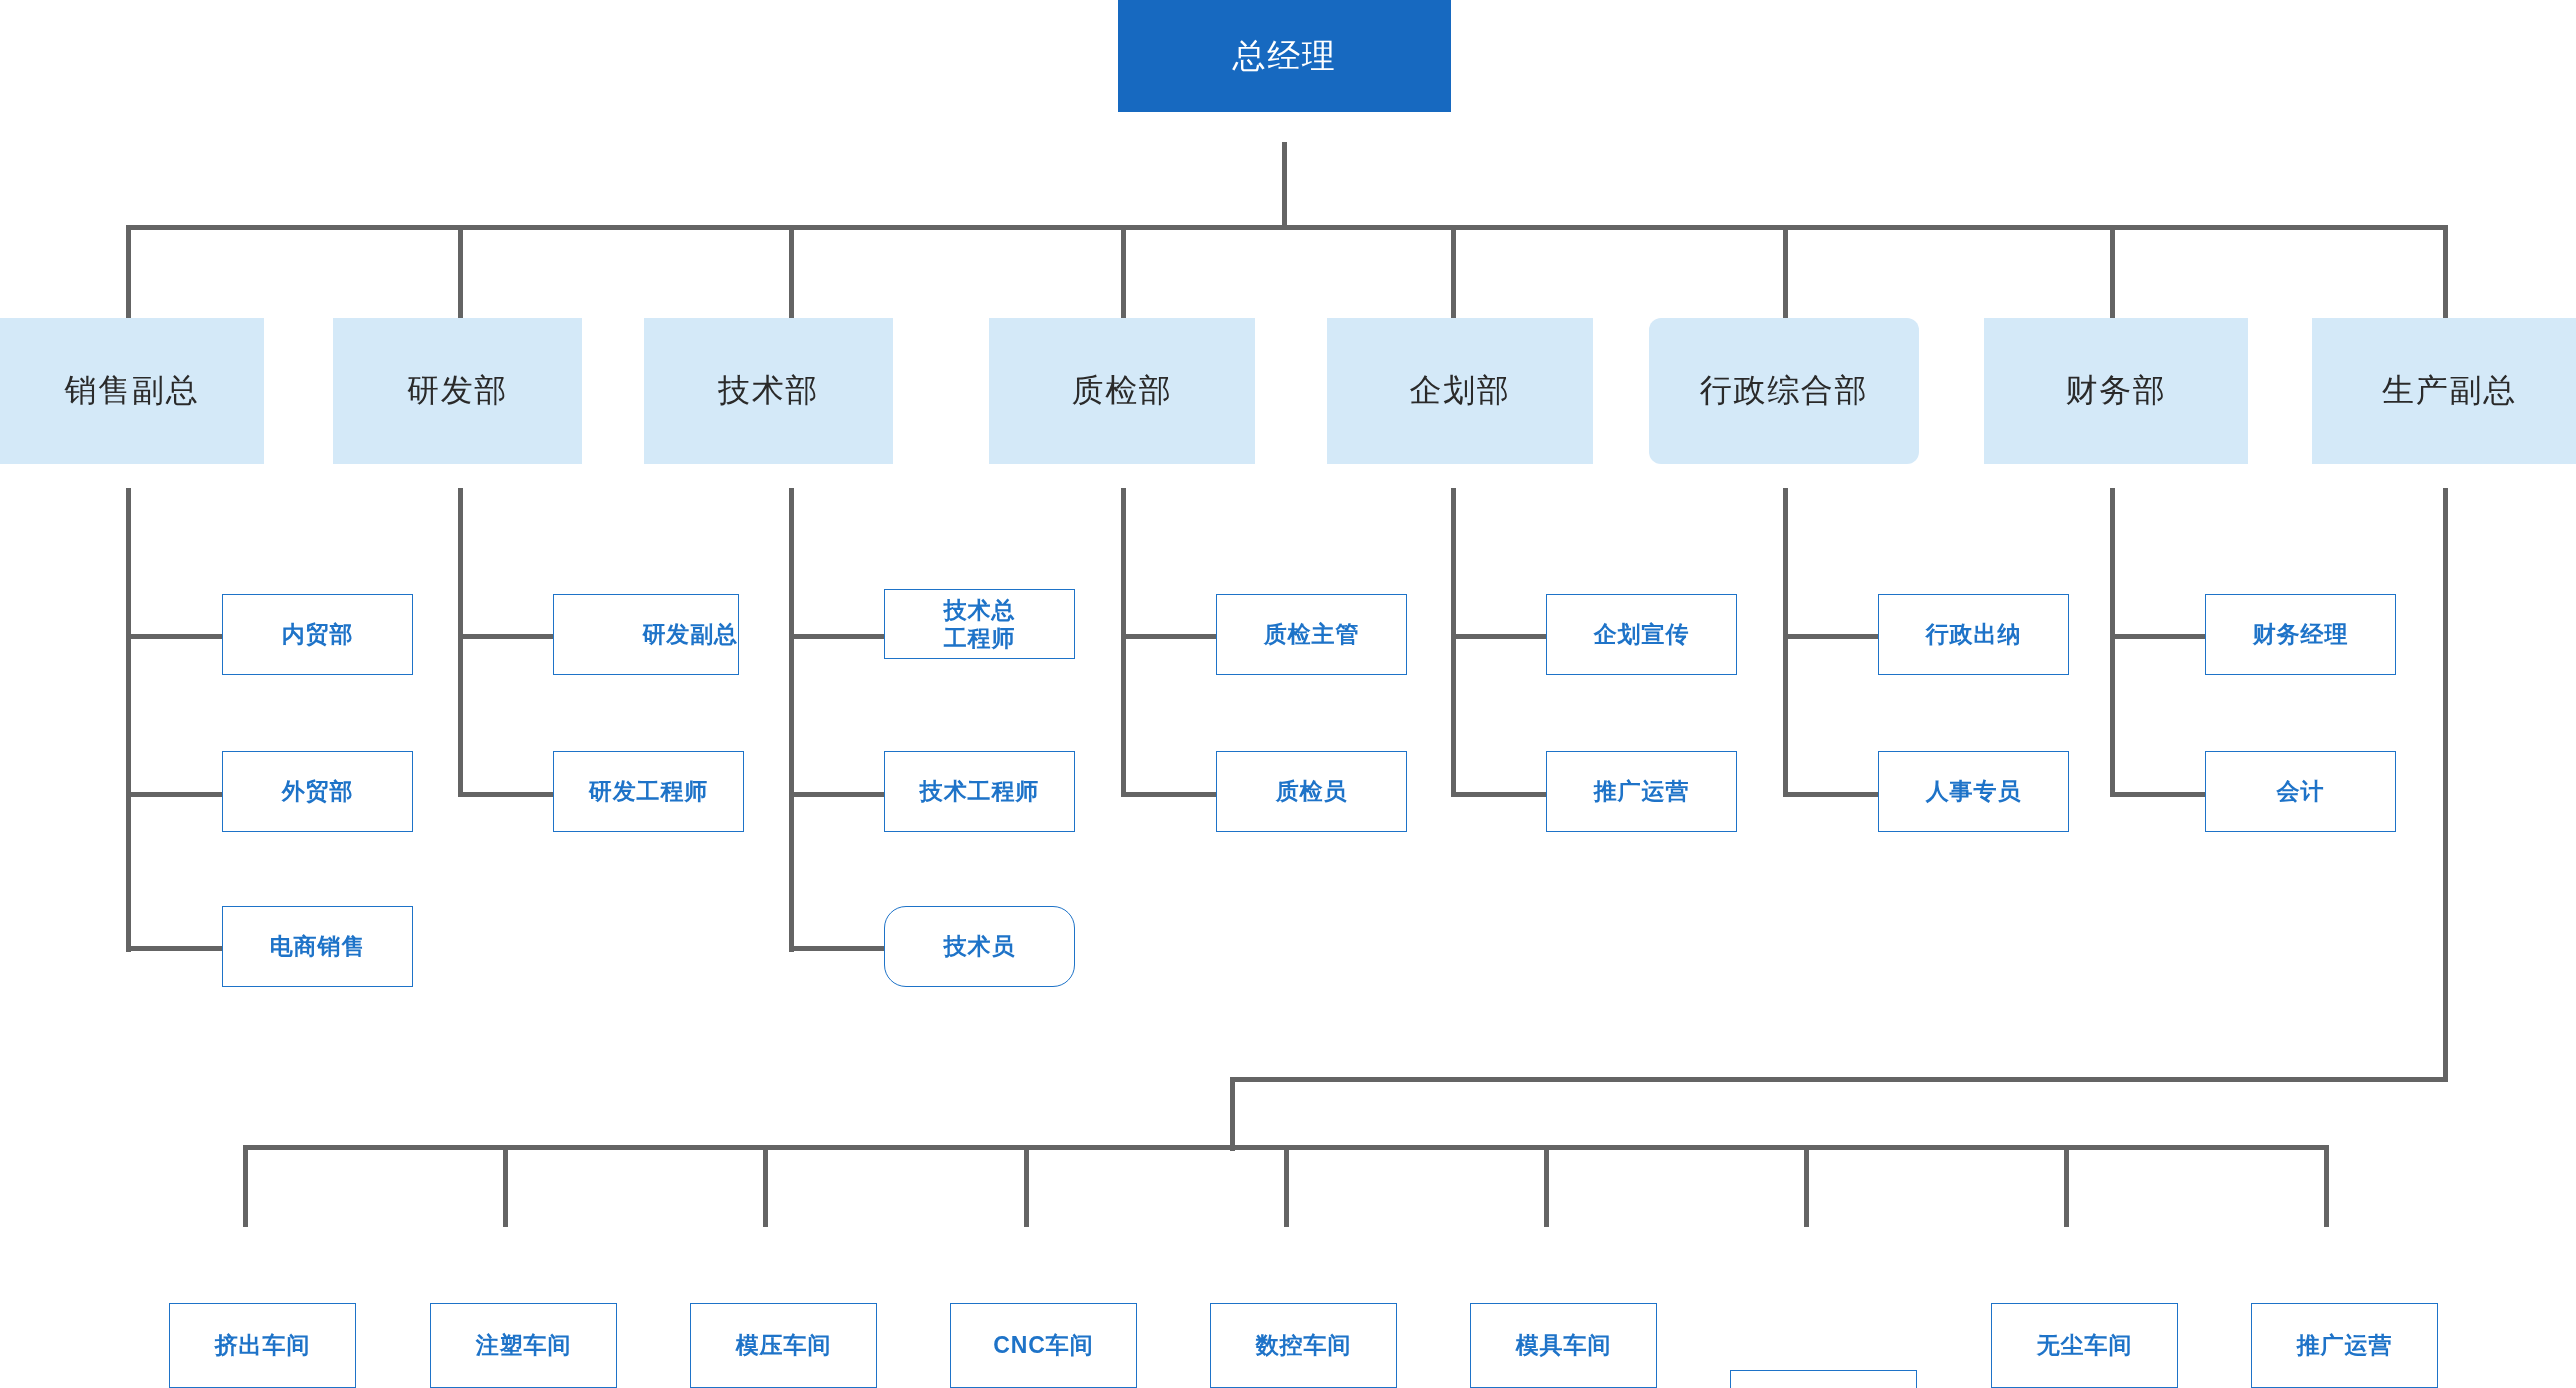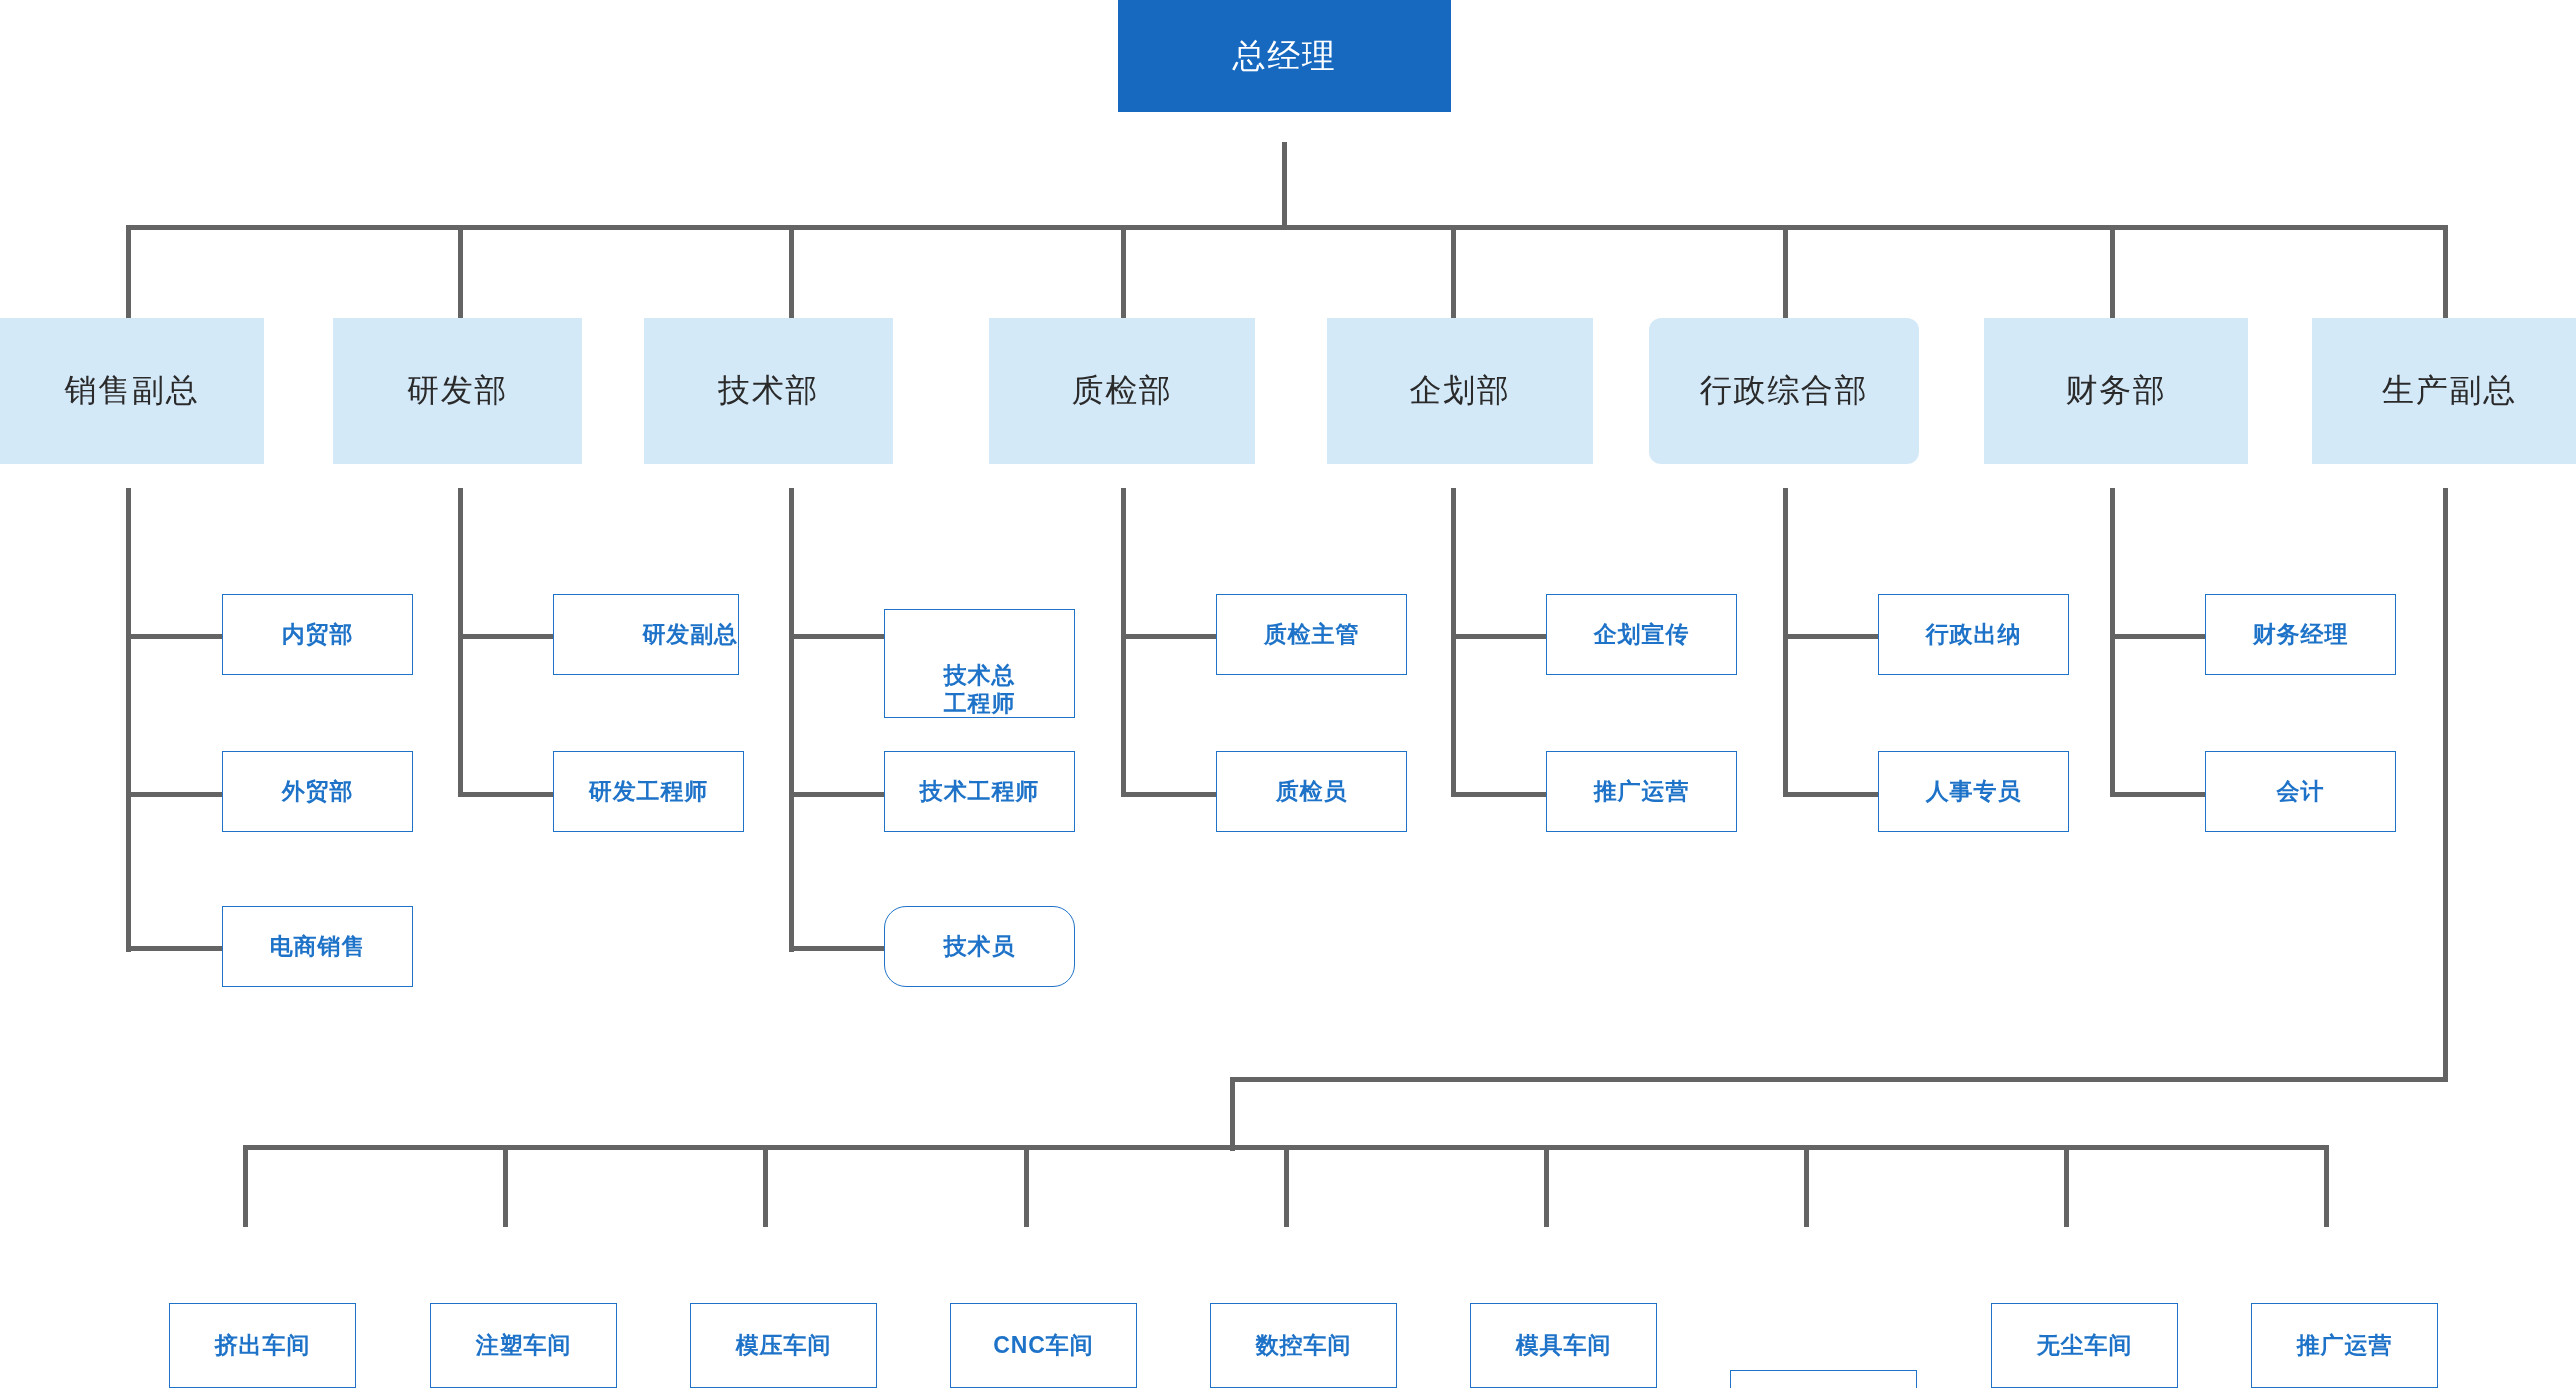--- a/index.html
+++ b/index.html
@@ -110,21 +110,21 @@
   </div>
   <div class="node leaf" style="left:553px;top:751px;width:191px;height:81px;">
     <span class="lbl">研发工程师</span>
   </div>
 
   <div class="ln v" style="left:789px;top:488px;height:464px;"></div>
   <div class="ln h" style="left:789px;top:634px;width:97px;"></div>
   <div class="ln h" style="left:789px;top:792px;width:97px;"></div>
   <div class="ln h" style="left:789px;top:946px;width:97px;"></div>
 
-  <div class="node leaf two-line" style="left:884px;top:609px;width:191px;height:109px;align-items:flex-end;">
+  <div class="node leaf two-line" style="left:884px;top:589px;width:191px;height:70px;">
     <span class="lbl">技术总
 工程师</span>
   </div>
   <div class="node leaf" style="left:884px;top:751px;width:191px;height:81px;">
     <span class="lbl">技术工程师</span>
   </div>
   <div class="node leaf" style="left:884px;top:906px;width:191px;height:81px;border-radius:22px;">
     <span class="lbl">技术员</span>
   </div>
 

